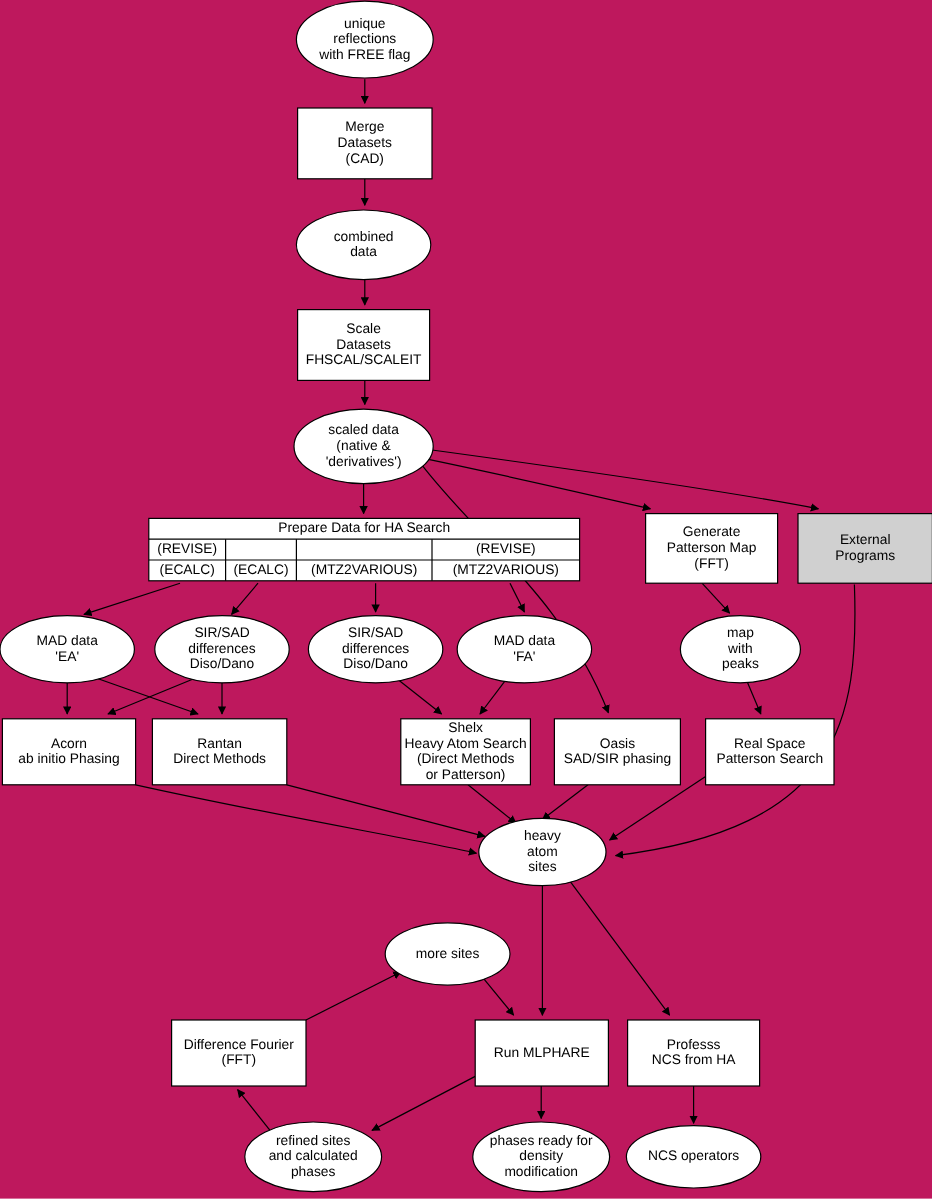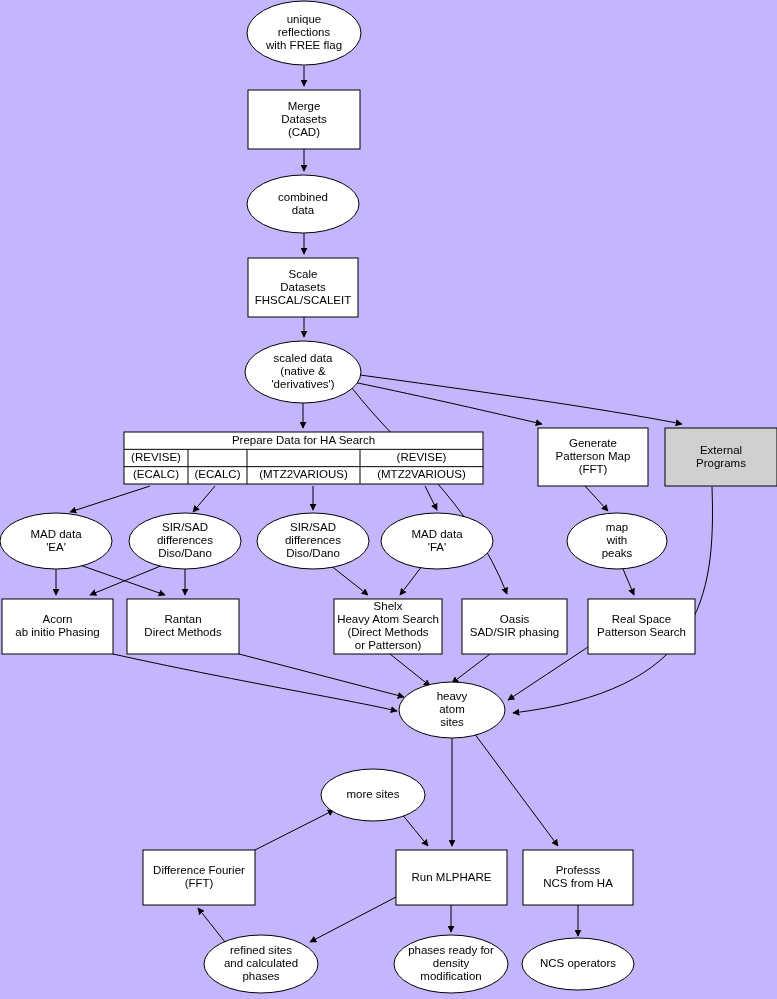--- a/index.html
+++ b/index.html
@@ -4,21 +4,21 @@
 <style>
   html, body {
     margin: 0;
     padding: 0;
     background: #ffffff;
   }
   #chart-root {
     position: relative;
     width: 777px;
     height: 999px;
-    background: #c4b5fd;
+    background: #be185d;
     font-family: "Liberation Sans", sans-serif;
   }
   svg#flow {
     display: block;
     width: 777px;
     height: 999px;
   }
   .node-shape {
     fill: #ffffff;
     stroke: #000000;

